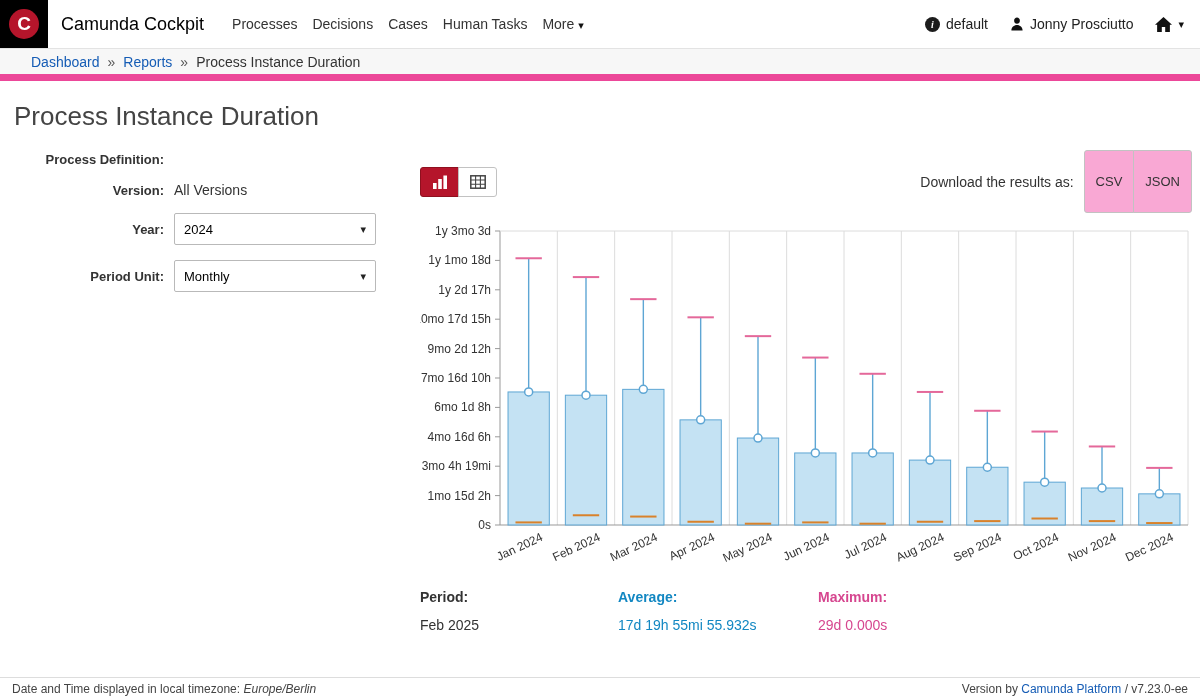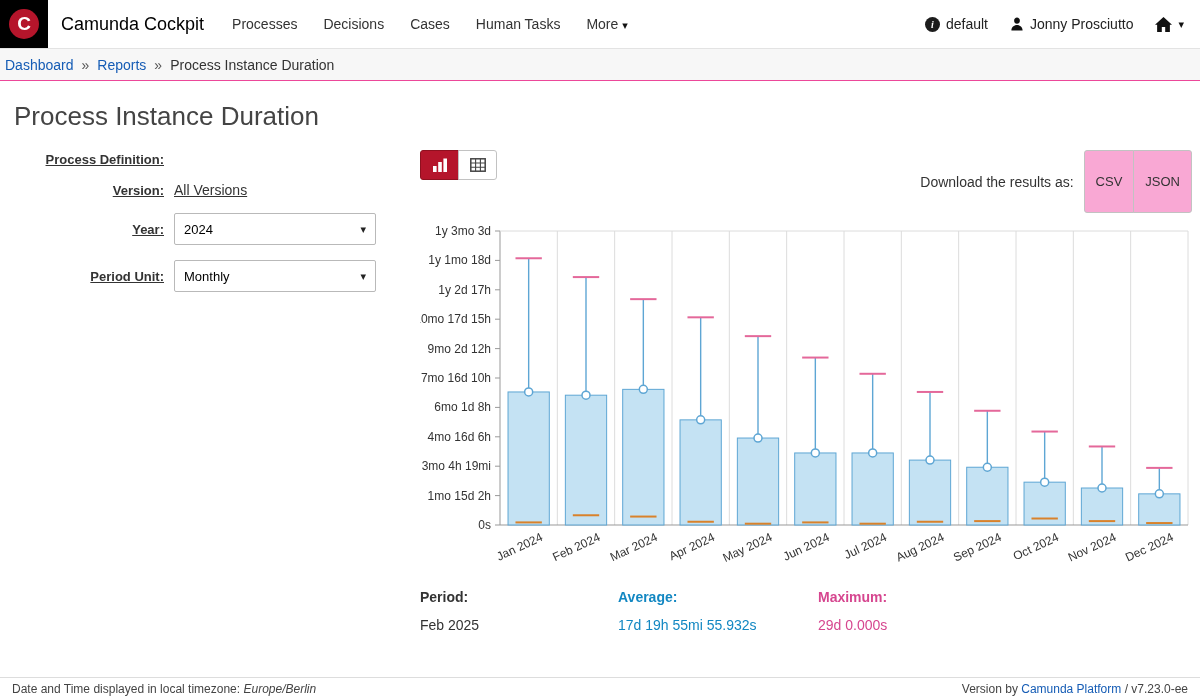--- a/index.html
+++ b/index.html
@@ -10,57 +10,57 @@
     font-size:14px;
   }
   a { text-decoration:none; }
 
   
   .topbar { height:48px; display:flex; align-items:center; background:#fff; }
   .logo-box { width:48px; height:48px; background:#000; display:flex; align-items:center; justify-content:center; flex:none; }
   .logo-circle { width:30px; height:30px; border-radius:50%; background:var(--brand_red,#b5152b);
     display:flex; align-items:center; justify-content:center; color:#fff; font-weight:bold; font-size:19px; }
   .brand { font-size:18px; font-weight:500; color:#000; margin-left:13px; margin-right:28px; white-space:nowrap; }
-  .topnav { display:flex; align-items:center; gap:26px; }
+  .topnav { display:flex; align-items:center; gap:15px; }
   .topnav a { color:#333; font-size:14px; white-space:nowrap; }
   .nav-right { margin-left:auto; display:flex; align-items:center; gap:22px; padding-right:16px; }
   .nav-right a { color:#222; display:flex; align-items:center; gap:6px; font-size:14px; white-space:nowrap; }
   .info-icon { width:15px; height:15px; border-radius:50%; background:#1c1c1c; color:#fff;
     display:inline-flex; align-items:center; justify-content:center; font-size:10px; font-weight:bold; font-style:italic; font-family:"Liberation Serif",serif; }
   .caret { font-size:11px; color:#111; }
 
   
-  .breadcrumb { height:33px; background:#f7f7f7; border-top:1px solid #e3e3e3; border-bottom:1px solid #ec4899;
-    display:flex; align-items:center; padding:0 5px; font-size:14px; }
+  .breadcrumb { height:33px; background:#f7f7f7; border-top:1px solid #e3e3e3; border-bottom:7px solid #ec4899;
+    display:flex; align-items:center; padding:0 31px; font-size:14px; }
   .breadcrumb a { color:var(--link_blue,#155cb5); }
   .crumb-sep { color:#555; margin:0 8px; }
   .crumb-current { color:#333; }
 
   
   .main { padding:0 14px; }
   .page-title { font-size:26px; font-weight:400; color:#444; margin:20px 0 18px 0; }
   .content-row { display:flex; align-items:flex-start; }
 
   
   .report-form { width:400px; flex:none; padding-top:2px; }
-  .form-row { display:flex; align-items:center; margin-bottom:15px;text-decoration:underline; }
+  .form-row { display:flex; align-items:center; margin-bottom:15px; }
   .form-label { width:160px; flex:none; text-align:right; padding-right:10px; font-weight:bold; font-size:13px; color:#333; }
   .form-input { width:202px; height:32px; border:1px solid #b9b9b9; border-radius:2px; padding:5px 10px; font-size:13px;
     font-family:"Liberation Sans",sans-serif; color:#333; }
   .form-input::placeholder { color:#999; font-style:italic; }
   .form-static { font-size:14px; color:#333; }
   .select-wrap { position:relative; width:202px; }
   .select-wrap select { width:202px; height:32px; border:1px solid #b9b9b9; border-radius:2px; background:#fff;
     padding:5px 26px 5px 9px; font-size:13px; color:#000000; font-family:"Liberation Sans",sans-serif;
     appearance:none; -webkit-appearance:none; -moz-appearance:none; }
   .select-caret { position:absolute; right:10px; top:50%; transform:translateY(-50%); font-size:11px; color:#222; pointer-events:none; }
 
   
   .chart-col { flex:1; padding-left:6px; }
-  .chart-toolbar { display:flex; align-items:flex-start; justify-content:space-between;gap:44px; }
+  .chart-toolbar { display:flex; align-items:center; justify-content:space-between;gap:44px; }
   .toggle-group { display:inline-flex; }
   .toggle-btn { width:39px; height:30px; border:1px solid #c2c2c2; background:#fff; display:inline-flex;
     align-items:center; justify-content:center; cursor:pointer; padding:0; }
   .toggle-btn:first-child { border-radius:3px 0 0 3px; }
   .toggle-btn:last-child { border-radius:0 3px 3px 0; margin-left:-1px; }
   .toggle-btn.active { background:var(--brand_red,#b5152b); border-color:#8f101f; }
   .download-area { display:flex; align-items:center; }
   .download-label { font-size:14px; color:#333; margin-right:10px; }
   .dl-group { display:inline-flex; }
   .dl-btn { padding:23px 11px; font-size:13px; color:#333; background:#f9a8d4; border:1px solid #c2c2c2; cursor:pointer;

